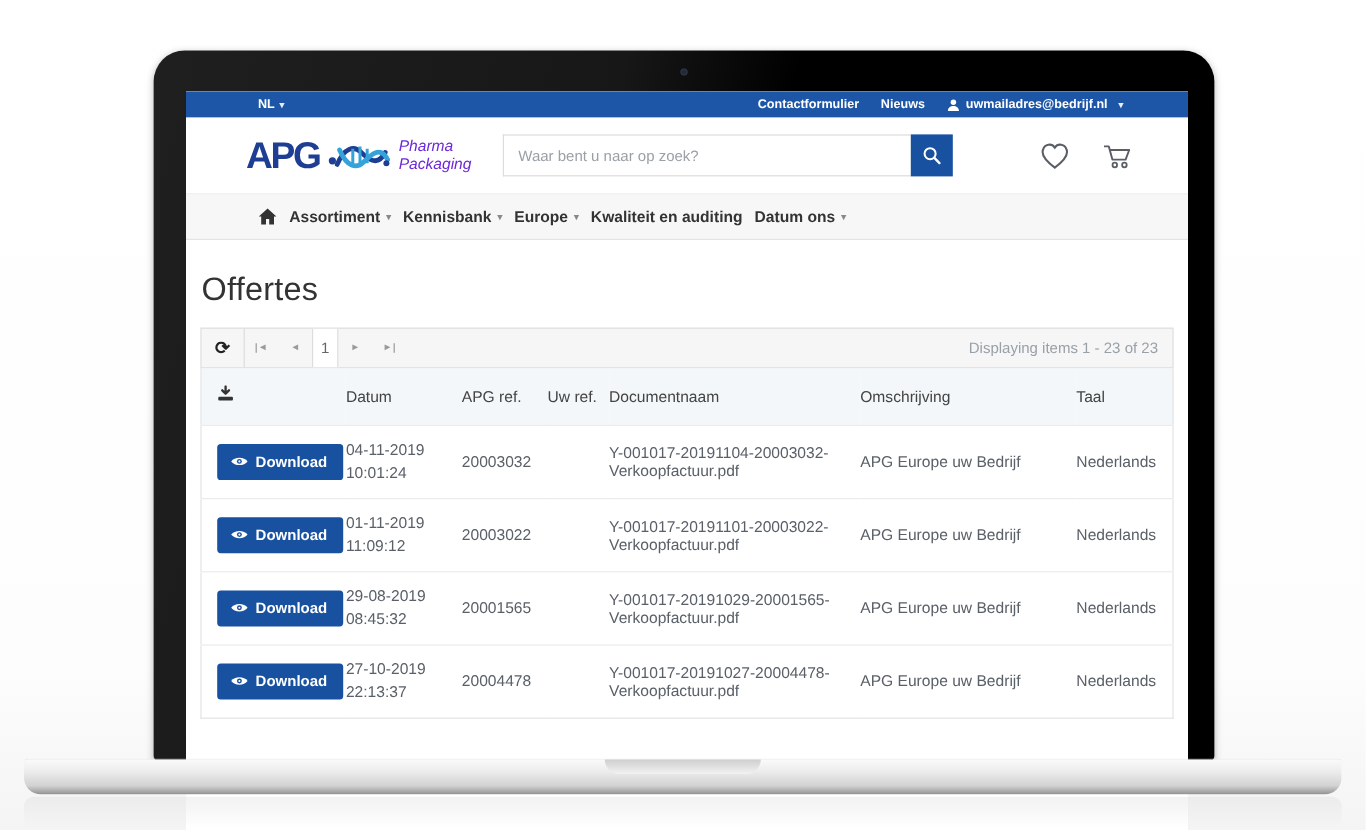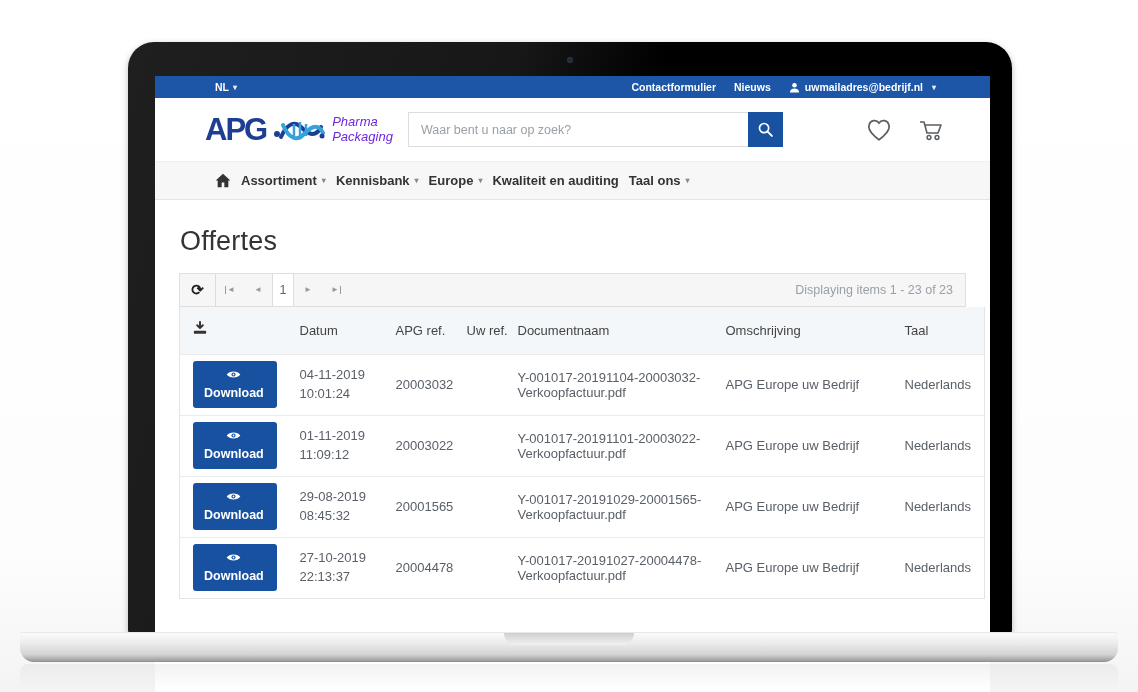--- a/index.html
+++ b/index.html
@@ -60,21 +60,21 @@
     height:63px; background:#fff; display:flex; align-items:center;
     padding:0 46px 0 50px;
   }
   .logo { display:flex; align-items:center; gap:7px; cursor:pointer; }
   .logo-apg {
     font-size:31px; font-weight:bold; color:#1e3e93;
     letter-spacing:-2px; line-height:1;
   }
   .logo-dna { display:block; }
   .logo-text { font-style:italic; font-weight:normal; color:#6d28d9; font-size:13px; line-height:1.15; }
-  .search-wrap { display:flex; margin-left:15px; }
+  .search-wrap { display:flex; margin-left:26px; }
   .search-input {
     width:340px; height:35px; border:1px solid #ddd; border-right:none;
     padding:0 12px; font-size:12.5px; color:#333; outline:none;
     font-family:"Liberation Sans", sans-serif;
   }
   .search-input::placeholder { color:#9aa0a6; }
   .search-btn {
     width:35px; height:35px; background:#17519f; border:none; cursor:pointer;
     display:flex; align-items:center; justify-content:center;
   }
@@ -86,21 +86,21 @@
     height:39px; background:#f7f7f8; border-top:1px solid #efefef;
     border-bottom:1px solid #e4e4e4;
     display:flex; align-items:center; gap:10px; padding:0 60px;
     font-size:13px; color:#333; font-weight:bold;
   }
   .nav-item { display:flex; align-items:center; gap:5px; cursor:pointer; }
   .nav-caret { font-size:8px; color:#888; }
   .home { display:flex; align-items:center; cursor:pointer; }
 
   
-  .content { padding:0 24px; }
+  .content { padding:0 12px; }
   .page-title { font-size:27px; color:#333; font-weight:400; margin:26px 0 16px 1px; letter-spacing:.2px; }
 
   .pager {
     height:34px; border:1px solid #dfdfdf; background:#f6f6f6;
     display:flex; align-items:stretch; font-size:12.5px;
   }
   .pager-cell { display:flex; align-items:center; justify-content:center; cursor:pointer; }
   .refresh-cell { width:36px; border-right:1px solid #ddd; color:#222; font-size:15px; font-weight:bold; }
   .pg-btn { width:28px; color:#9a9a9a; }
   .pg-arrow { font-size:8px; line-height:1; }
@@ -128,21 +128,20 @@
   }
   .doc-table td.c-dl { padding-left:13px; }
   .c-dl { width:120px; } .c-datum { width:96px; } .c-apg { width:71px; }
   .c-uw { width:51px; } .c-doc { width:208px; } .c-oms { width:179px; } .c-taal { width:80px; }
 
   .dl-btn {
     background:#17519f; color:#fff; border:none; border-radius:3px;
     padding:8px 13px 8px 11px; font-size:12.5px; font-weight:bold; cursor:pointer;
     display:inline-flex; align-items:center; gap:6px;
     font-family:"Liberation Sans", sans-serif;
-    flex-direction:column;
   }
   .cell-2line div { line-height:1.45; }
 </style>
 </head>
 <body>
 
 <div class="laptop-lid">
   <div class="webcam"></div>
 
   <div class="screen">
@@ -225,21 +224,21 @@
         <span class="nav-caret">▾</span>
       </span>
       <span class="nav-item">
         <span>Europe</span>
         <span class="nav-caret">▾</span>
       </span>
       <span class="nav-item">
         <span>Kwaliteit en auditing</span>
       </span>
       <span class="nav-item">
-        <span>Taal ons</span>
+        <span>Datum ons</span>
         <span class="nav-caret">▾</span>
       </span>
     </div>
 
     <div class="content">
       <h1 class="page-title">Offertes</h1>
 
       <div class="pager">
         <div class="pager-cell refresh-cell">
           <span>⟳</span>

